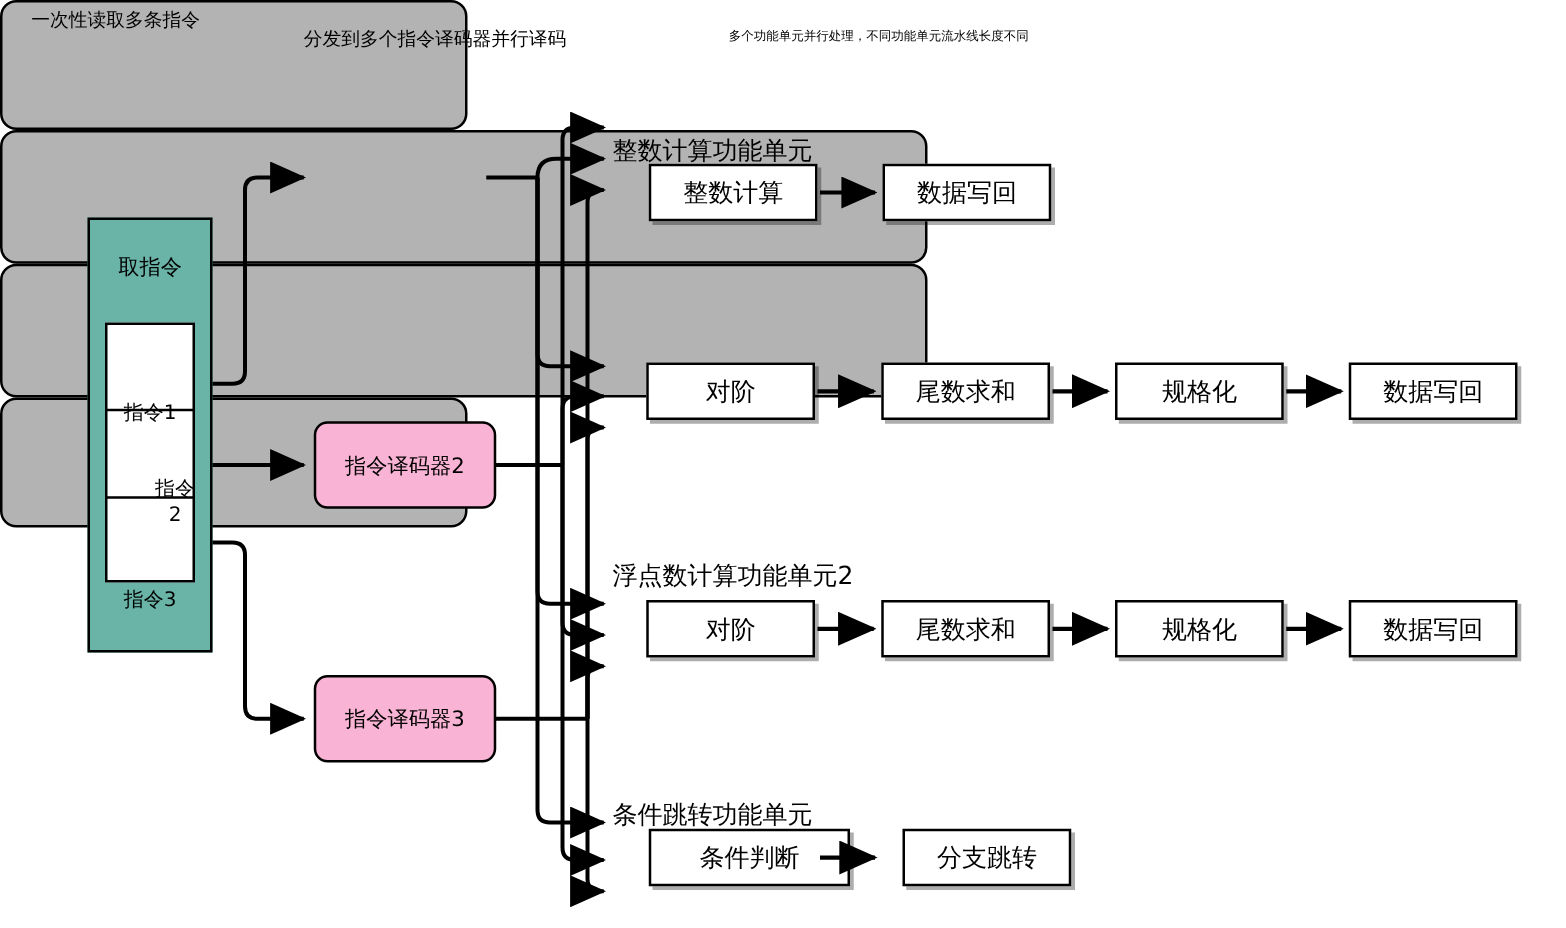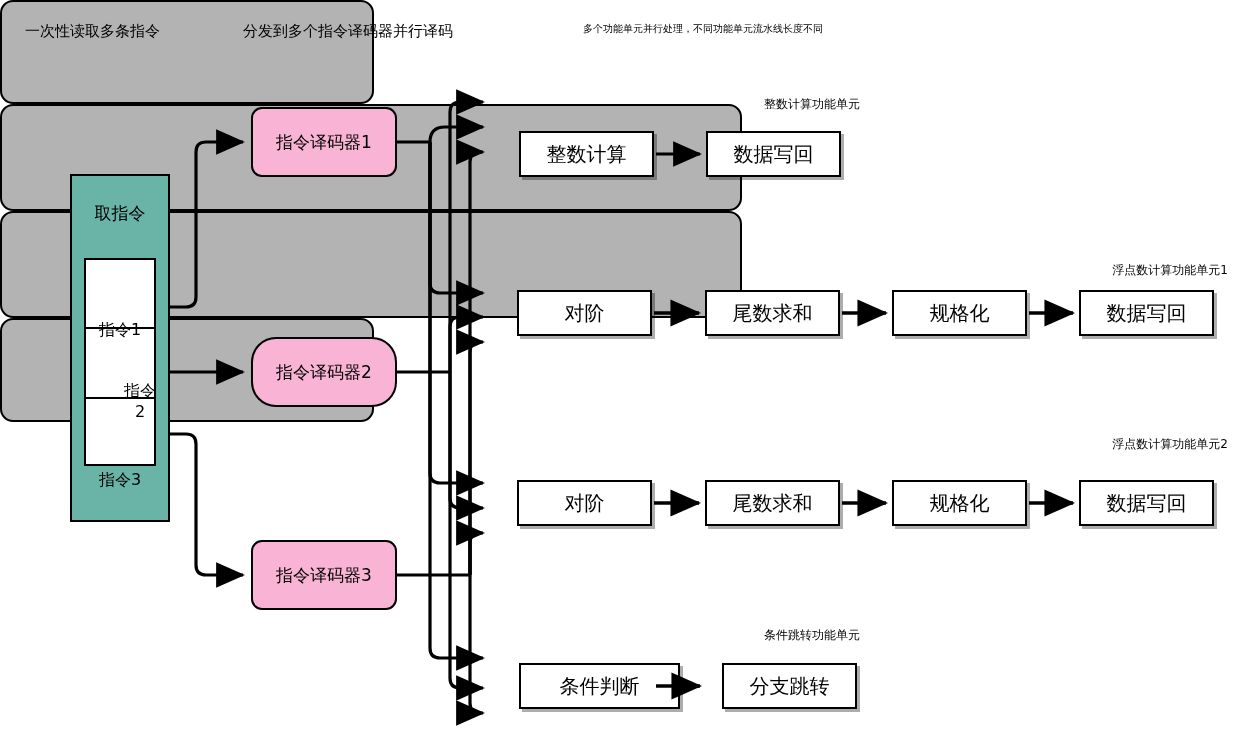--- a/index.html
+++ b/index.html
@@ -90,23 +90,24 @@
   
   .unit {
     background: #b3b3b3;
     border: 2.5px solid #000000;
     border-radius: 13px;
     display: block;
     z-index: 2;
   }
   .unit-title {
     position: absolute;
-    font-size: 12px;
-    text-align: right;
+    font-size: 20px;
+    text-align: left;
     z-index: 5;
+    margin-top: 11px;
   }
   .stage {
     position: absolute;
     background: #ffffff;
     border: 2.5px solid #000000;
     box-sizing: border-box;
     height: 46px;
     font-size: 20px;
     display: flex;
     align-items: center;
@@ -114,21 +115,21 @@
     box-shadow: 3px 3px 0 rgba(0,0,0,0.32);
     z-index: 5;
   }
   svg { display: block; }
 </style>
 </head>
 <body>
 
 <div id="diagram-root">
 
-  <div class="caption" style="position:absolute;left:25px;top:22px;font-size:15px;white-space:nowrap;">一次性读取多条指令</div>
+  <div class="caption" style="position:absolute;left:25px;top:7px;font-size:15px;white-space:nowrap;">一次性读取多条指令</div>
   <div class="caption" style="position:absolute;left:243px;top:22px;font-size:15px;white-space:nowrap;">分发到多个指令译码器并行译码</div>
   <div class="caption" style="position:absolute;left:583px;top:22px;font-size:10px;white-space:nowrap;">多个功能单元并行处理，不同功能单元流水线长度不同</div>
 
   <svg class="wire-layer" width="1253" height="742" viewBox="0 0 1253 742">
     <defs>
       <marker id="ah" markerWidth="9" markerHeight="8" refX="8.4" refY="4" orient="auto" markerUnits="strokeWidth">
         <path d="M0,0 L9,4 L0,8 z" fill="#000000"></path>
       </marker>
     </defs>
     <g fill="none" stroke="#000000" stroke-width="3.2" stroke-linejoin="round" stroke-linecap="butt">
@@ -173,41 +174,39 @@
 
   <div class="node fetch-block"></div>
   <div class="node fetch-title">取指令</div>
   <div class="instr-stack"></div>
   <div class="node instr-cell" style="top:258px;">指令1</div>
   <div class="instr-sep" style="top:327px;"></div>
   <div class="node instr-cell" style="top:328px;padding-left:40px;">指令2</div>
   <div class="instr-sep" style="top:397px;"></div>
   <div class="node instr-cell" style="top:408px;">指令3</div>
 
-  <div class="node decoder" style="left:251px;top:107px;">指令译码器1</div>
-  <div class="node decoder" style="left:251px;top:337px;border-radius:25px;">指令译码器2</div>
+  <div class="node decoder" style="left:251px;top:337px;">指令译码器2</div>
   <div class="node decoder" style="left:251px;top:540px;">指令译码器3</div>
 
   <div class="unit" style="left:490px;top:88px;width:370px;height:100px;"></div>
   <div class="unit-title" style="left:490px;top:96px;width:370px;">整数计算功能单元</div>
   <div class="stage" style="left:519px;top:131px;width:135px;">整数计算</div>
   <div class="stage" style="left:706px;top:131px;width:135px;">数据写回</div>
   <svg class="wire-layer" width="1253" height="742" viewBox="0 0 1253 742" style="z-index:6;">
     <g fill="none" stroke="#000000" stroke-width="3.2">
       <path d="M656,154 L700,154" marker-end="url(#ah2)"></path>
     </g>
     <defs>
       <marker id="ah2" markerWidth="9" markerHeight="8" refX="8.4" refY="4" orient="auto" markerUnits="strokeWidth">
         <path d="M0,0 L9,4 L0,8 z" fill="#000000"></path>
       </marker>
     </defs>
   </svg>
 
   <div class="unit" style="left:490px;top:253px;width:738px;height:103px;"></div>
-  <div class="unit-title" style="left:490px;top:262px;width:738px;">浮点数计算功能单元1</div>
   <div class="stage" style="left:517px;top:290px;width:135px;">对阶</div>
   <div class="stage" style="left:705px;top:290px;width:135px;">尾数求和</div>
   <div class="stage" style="left:892px;top:290px;width:135px;">规格化</div>
   <div class="stage" style="left:1079px;top:290px;width:135px;">数据写回</div>
 
   <div class="unit" style="left:490px;top:435px;width:738px;height:103px;"></div>
   <div class="unit-title" style="left:490px;top:436px;width:738px;">浮点数计算功能单元2</div>
   <div class="stage" style="left:517px;top:480px;width:135px;">对阶</div>
   <div class="stage" style="left:705px;top:480px;width:135px;">尾数求和</div>
   <div class="stage" style="left:892px;top:480px;width:135px;">规格化</div>

